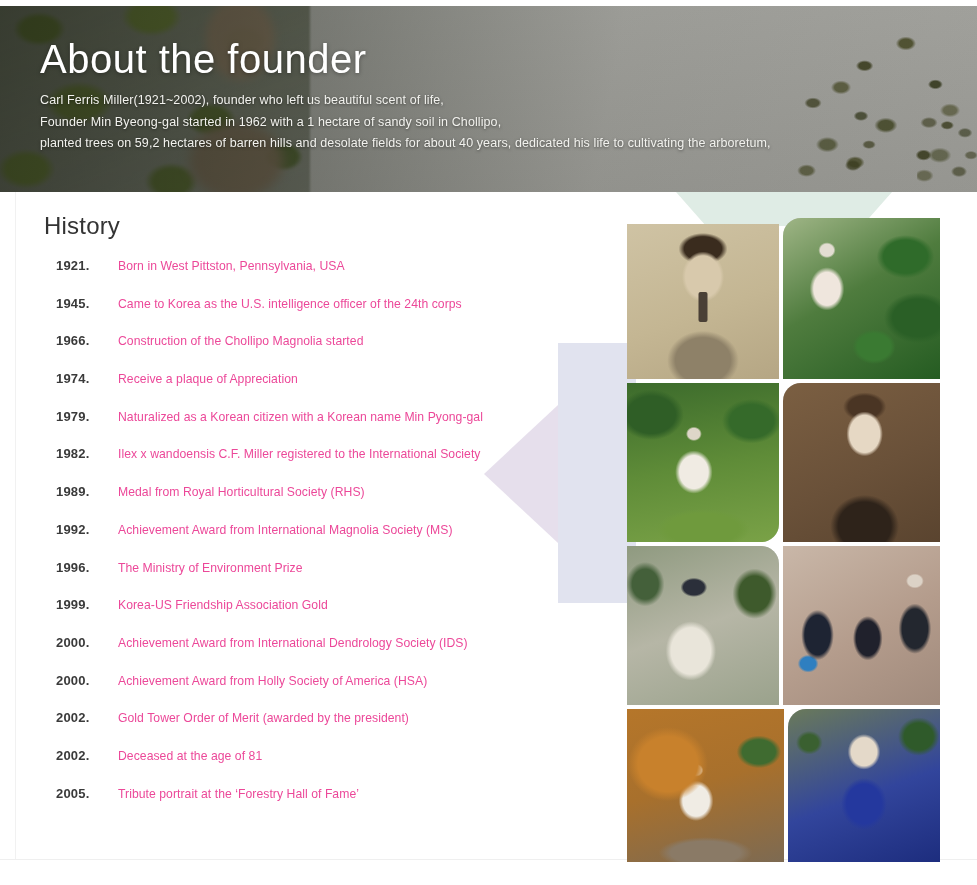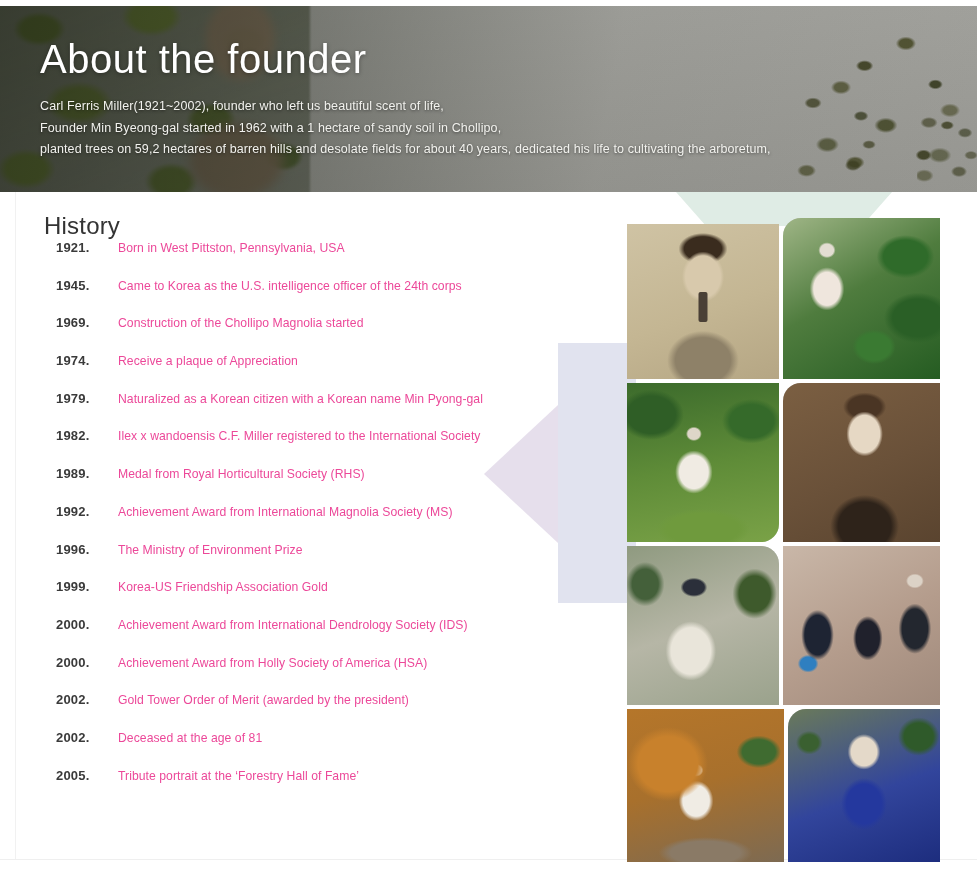--- a/index.html
+++ b/index.html
@@ -69,42 +69,42 @@
   
   #hero-scrim {
     position:absolute; inset:0;
     background:linear-gradient(100deg, rgba(24,28,20,.58) 0%, rgba(36,40,32,.34) 34%, rgba(70,72,66,.10) 62%, rgba(90,90,86,.04) 100%);
   }
   #hero-text { position:absolute; left:40px; top:30px; z-index:6; }
   #hero-title {
     font-size:40px; font-weight:300; color:#ffffff; letter-spacing:.5px;
     line-height:1.15; text-shadow:0 1px 4px rgba(0,0,0,.35);
   }
-  #hero-lines { margin-top:14px; }
+  #hero-lines { margin-top:8px; }
   .hero-line {
     font-size:12.5px; color:#f2f2ee; line-height:1.72;
     text-shadow:0 1px 3px rgba(0,0,0,.5); letter-spacing:.1px; white-space:nowrap;
   }
 
   
   #chevron-mint {
     position:absolute; left:676px; top:192px; width:216px; height:34px; z-index:2;
   }
   #arrow-lavender {
     position:absolute; left:484px; top:343px; width:152px; height:260px; z-index:2;
   }
 
   
   #rule-left   { position:absolute; left:15px;  top:192px; width:1px;  height:667px; background:#f1f1f1; z-index:1; }
   #rule-bottom { position:absolute; left:0;     top:859px; width:977px; height:1px;  background:#efefef; z-index:1; }
 
   
   #history { position:absolute; left:44px; top:212px; width:560px; z-index:5; }
   #history-heading {
-    font-size:24px; font-weight:400; color:#333333; letter-spacing:.2px; 
+    font-size:24px; font-weight:400; color:#333333; letter-spacing:.2px; margin-bottom:18px;
   }
   .timeline { list-style:none; }
   .tl-row { display:flex; align-items:baseline; height:37.7px;margin-left:12px; }
   .tl-year {
     width:62px; flex:0 0 62px;
     font-size:13px; font-weight:700; color:#3a3a3a; letter-spacing:.2px;
   }
   .tl-desc { font-size:12.2px; color:#ec4899; letter-spacing:.05px; white-space:nowrap; }
 
   
@@ -238,21 +238,21 @@
   <ul class="timeline">
     <li class="tl-row">
       <span class="tl-year">1921.</span>
       <span class="tl-desc">Born in West Pittston, Pennsylvania, USA</span>
     </li>
     <li class="tl-row">
       <span class="tl-year">1945.</span>
       <span class="tl-desc">Came to Korea as the U.S. intelligence officer of the 24th corps</span>
     </li>
     <li class="tl-row">
-      <span class="tl-year">1969.</span>
+      <span class="tl-year">1966.</span>
       <span class="tl-desc">Construction of the Chollipo Magnolia started</span>
     </li>
     <li class="tl-row">
       <span class="tl-year">1974.</span>
       <span class="tl-desc">Receive a plaque of Appreciation</span>
     </li>
     <li class="tl-row">
       <span class="tl-year">1979.</span>
       <span class="tl-desc">Naturalized as a Korean citizen with a Korean name Min Pyong-gal</span>
     </li>

